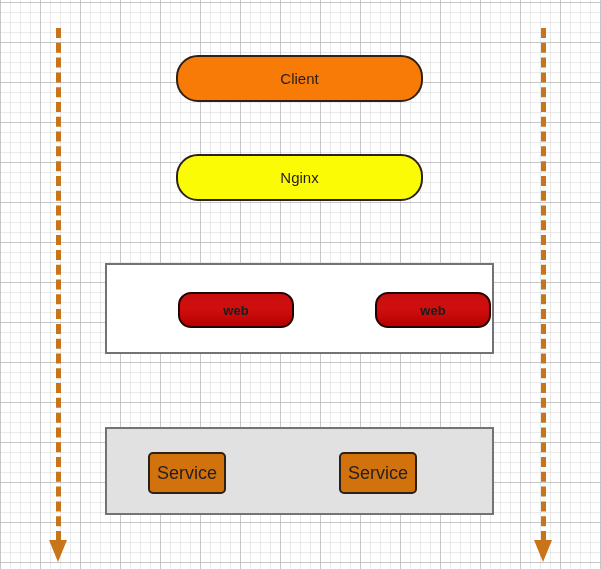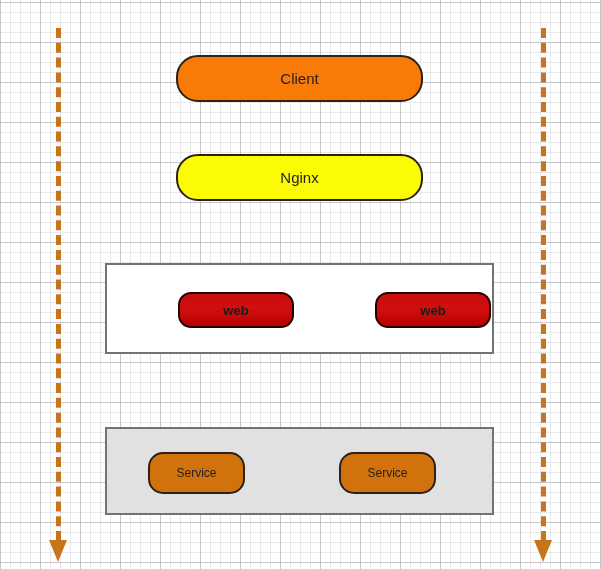--- a/index.html
+++ b/index.html
@@ -122,30 +122,30 @@
     font-weight: bold;
     margin-left: 44px;
   }
   .pill-web-1 { left: 134px; top: 292px; }
   .pill-web-2 { left: 331px; top: 292px; }
 
   
   .pill-service {
     position: absolute;
     box-sizing: border-box;
-    width: 97px;
+    width: 78px;
     height: 42px;
     border: 2px solid #2b2118;
-    border-radius: 15px;
+    border-radius: 5px;
     background: #d2720c;
     display: flex;
     align-items: center;
     justify-content: center;
     color: #231f20;
-    font-size: 12px;
+    font-size: 18px;
   }
   .pill-service-1 { left: 148px; top: 452px; }
   .pill-service-2 { left: 339px; top: 452px; }
 </style>
 </head>
 <body>
 
 <div id="canvas">
 
   <div class="lifeline" style="left:56px; top:28px; height:513px; border-left-color:#c8751a;"></div>

